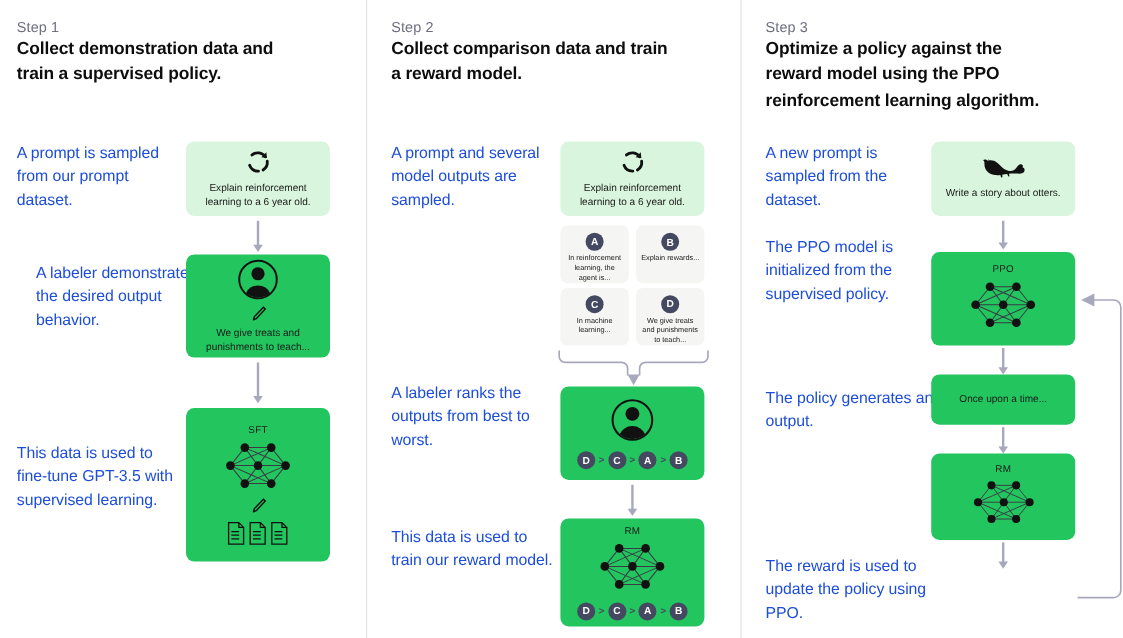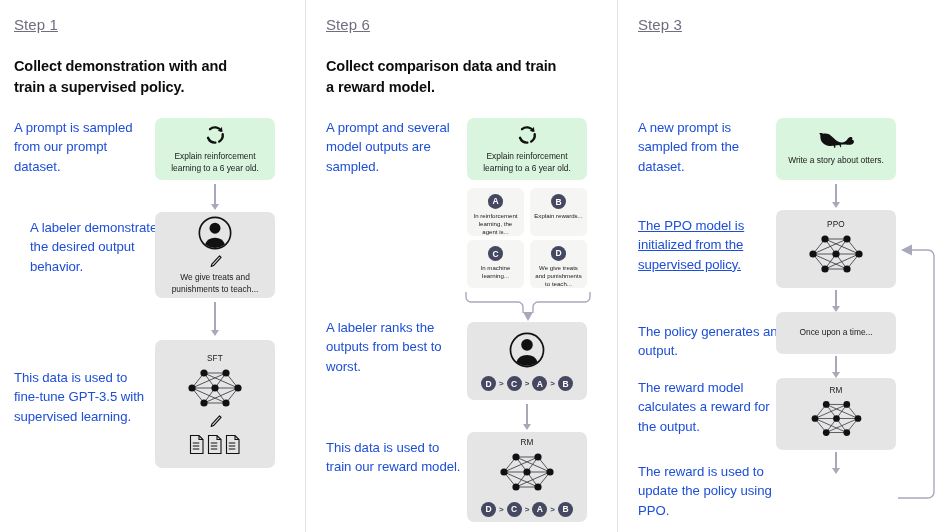--- a/index.html
+++ b/index.html
@@ -24,25 +24,24 @@
   .divider {
     position: absolute;
     top: 0; bottom: 0;
     width: 1px;
     background: #e3e3e3;
   }
   .divider.d1 { left: 305px; }
   .divider.d2 { left: 617px; }
 
   .step-label {
-    font-size: 15px;
+    font-size: 12px;
     color: #6e6e80;
     letter-spacing: 0.1px;
-    margin-bottom: 23px;
-    text-decoration: underline;
+    margin-bottom: 1px;
   }
   .step-title {
     font-size: 14.5px;
     font-weight: bold;
     line-height: 1.48;
     color: #0d0d0d;
     letter-spacing: -0.1px;
     max-width: 235px;
   }
 
@@ -52,21 +51,21 @@
     line-height: 1.46;
     color: #1d4ed8;
     letter-spacing: -0.05px;
     width: 140px;
     left: 14px;
   }
 
   
   .box {
     position: absolute;
-    background: #e5e5e5;
+    background: #22c55e;
     border-radius: 7px;
     display: flex;
     flex-direction: column;
     align-items: center;
     justify-content: center;
   }
   .box.green { background: #d9f5dd; }
   .box-caption {
     font-size: 8.4px;
     line-height: 1.36;
@@ -182,21 +181,21 @@
   .brace-wrap { position: absolute; }
   .loop-wrap { position: absolute; }
 </style>
 </head>
 <body>
 
 <div id="page">
 
   <div class="column">
     <div class="step-label">Step 1</div>
-    <div class="step-title">Collect demonstration with and train a supervised policy.</div>
+    <div class="step-title">Collect demonstration data and train a supervised policy.</div>
 
     <div class="body-text" style="top:118px;">A prompt is sampled from our prompt dataset.</div>
     <div class="body-text" style="top:218px;margin-left:16px;">A labeler demonstrates the desired output behavior.</div>
     <div class="body-text" style="top:368px;">This data is used to fine-tune GPT-3.5 with supervised learning.</div>
 
     <div class="box green" style="left:155px; top:118px; width:120px; height:62px;">
       <span class="refresh-icon">
         <svg width="22" height="22" viewBox="0 0 24 24">
           <g fill="none" stroke="#111" stroke-width="2.6" stroke-linecap="round">
             <path d="M6.6 5.6 A8.2 8.2 0 0 1 18.6 7.2"></path>
@@ -274,21 +273,21 @@
             <path d="M40.8,9 h6.5 M40.8,12 h6.5 M40.8,15 h6.5"></path>
           </g>
         </svg>
       </span>
     </div>
   </div>
 
   <div class="divider d1"></div>
 
   <div class="column">
-    <div class="step-label">Step 6</div>
+    <div class="step-label">Step 2</div>
     <div class="step-title">Collect comparison data and train a reward model.</div>
 
     <div class="body-text" style="top:318px;">A labeler ranks the outputs from best to worst.</div>
     <div class="body-text" style="top:118px;">A prompt and several model outputs are sampled.</div>
     <div class="body-text" style="top:438px;">This data is used to train our reward model.</div>
 
     <div class="box green" style="left:155px; top:118px; width:120px; height:62px;">
       <span class="refresh-icon">
         <svg width="22" height="22" viewBox="0 0 24 24">
           <g fill="none" stroke="#111" stroke-width="2.6" stroke-linecap="round">
@@ -383,25 +382,25 @@
         <span class="rank-gt">&gt;</span>
         <span class="rank-badge">B</span>
       </div>
     </div>
   </div>
 
   <div class="divider d2"></div>
 
   <div class="column">
     <div class="step-label">Step 3</div>
+    <div class="step-title">Optimize a policy against the reward model using the PPO reinforcement learning algorithm.</div>
 
     <div class="body-text" style="top:118px;">A new prompt is sampled from the dataset.</div>
-    <div class="body-text" style="top:216px;text-decoration:underline;">The PPO model is initialized from the supervised policy.</div>
+    <div class="body-text" style="top:196px;">The PPO model is initialized from the supervised policy.</div>
     <div class="body-text" style="top:322px;">The policy generates an output.</div>
-    <div class="body-text" style="top:378px;">The reward model calculates a reward for the output.</div>
     <div class="body-text" style="top:462px;">The reward is used to update the policy using PPO.</div>
 
     <div class="box green" style="left:152px; top:118px; width:120px; height:62px;">
       <span class="otter-icon">
         <svg width="36" height="19" viewBox="0 0 48 25">
           <path fill="#111" d="M7.5,4.2 c-1.6-1.8-4.2-2.3-5.9-1.1 c1.1,0.8 1.6,1.9 1.6,3.1
             c-0.3,3.4 0.6,6.6 2.6,9.0 c2.1,2.6 5.2,4.1 8.9,4.5 c2.2,0.2 4.3,0.1 6.2-0.1
             c0.1,1.0 0.4,1.9 0.9,2.6 c0.4,0.5 1.2,0.4 1.3-0.3 c0.1-0.9 0.0-1.8-0.2-2.6
             c1.9-0.3 3.8-0.6 5.6-0.8 c0.3,1.0 0.7,1.9 1.2,2.6 c0.4,0.5 1.2,0.3 1.2-0.4
             c0.0-0.9-0.2-1.8-0.5-2.6 c3.0-0.3 5.8-0.4 8.5-0.1 c2.6,0.3 4.9,0.3 6.6-0.5

